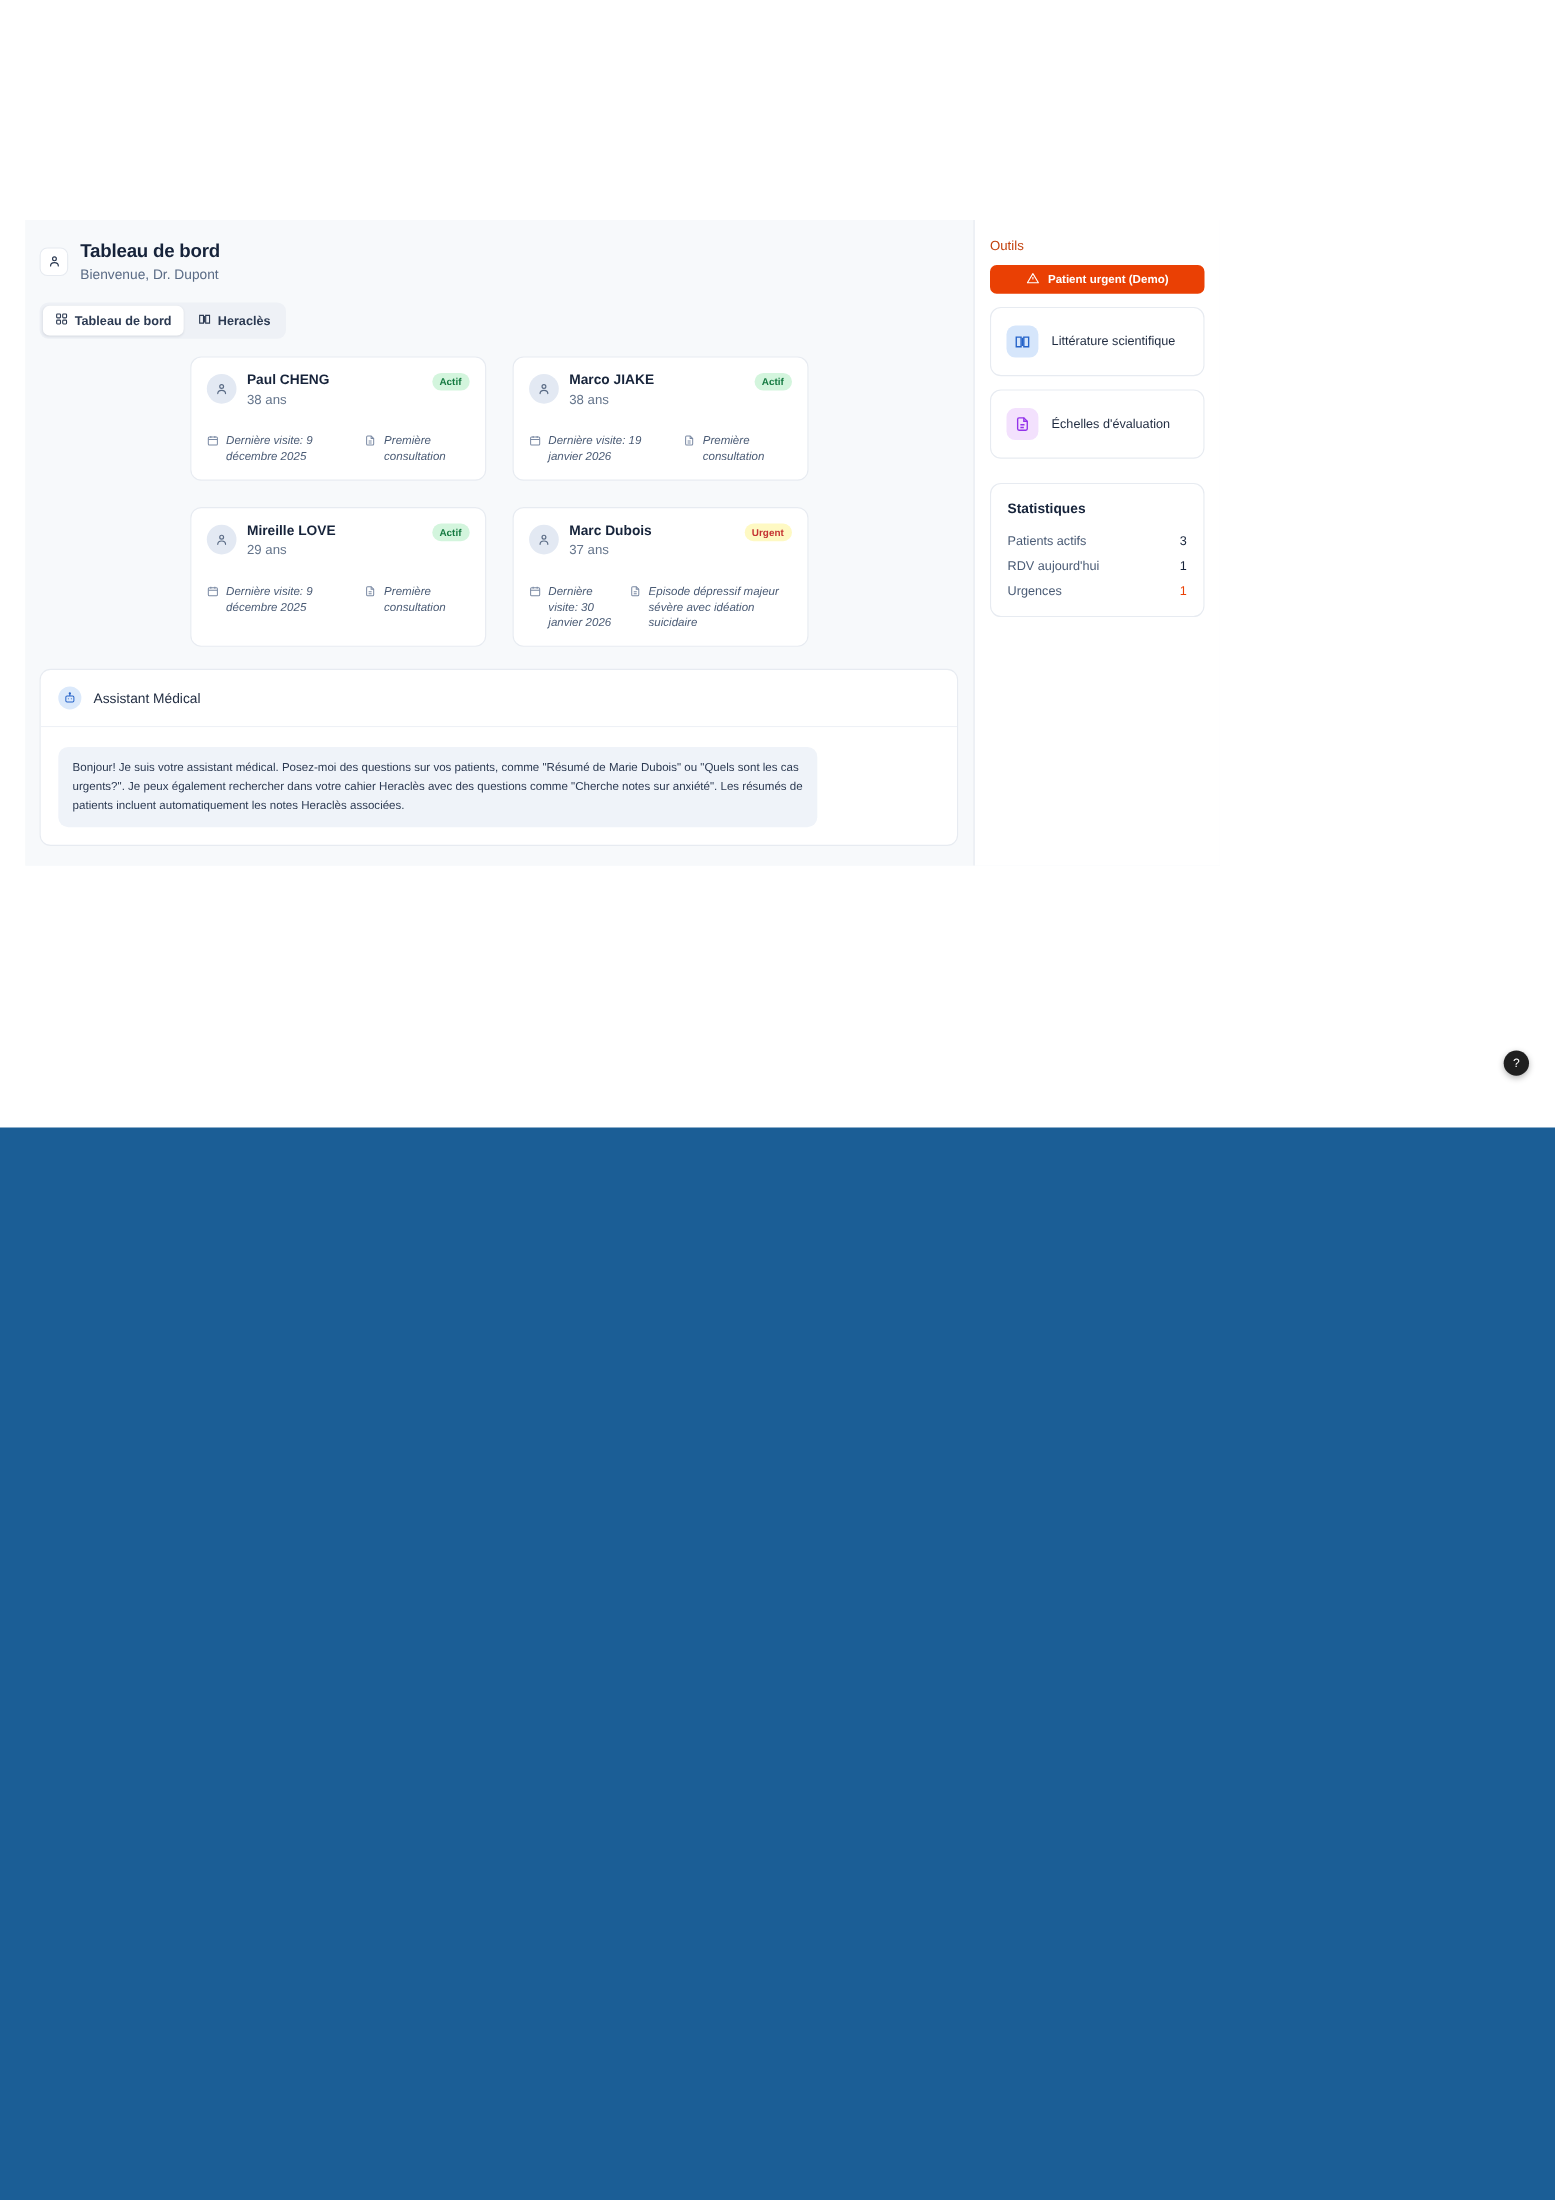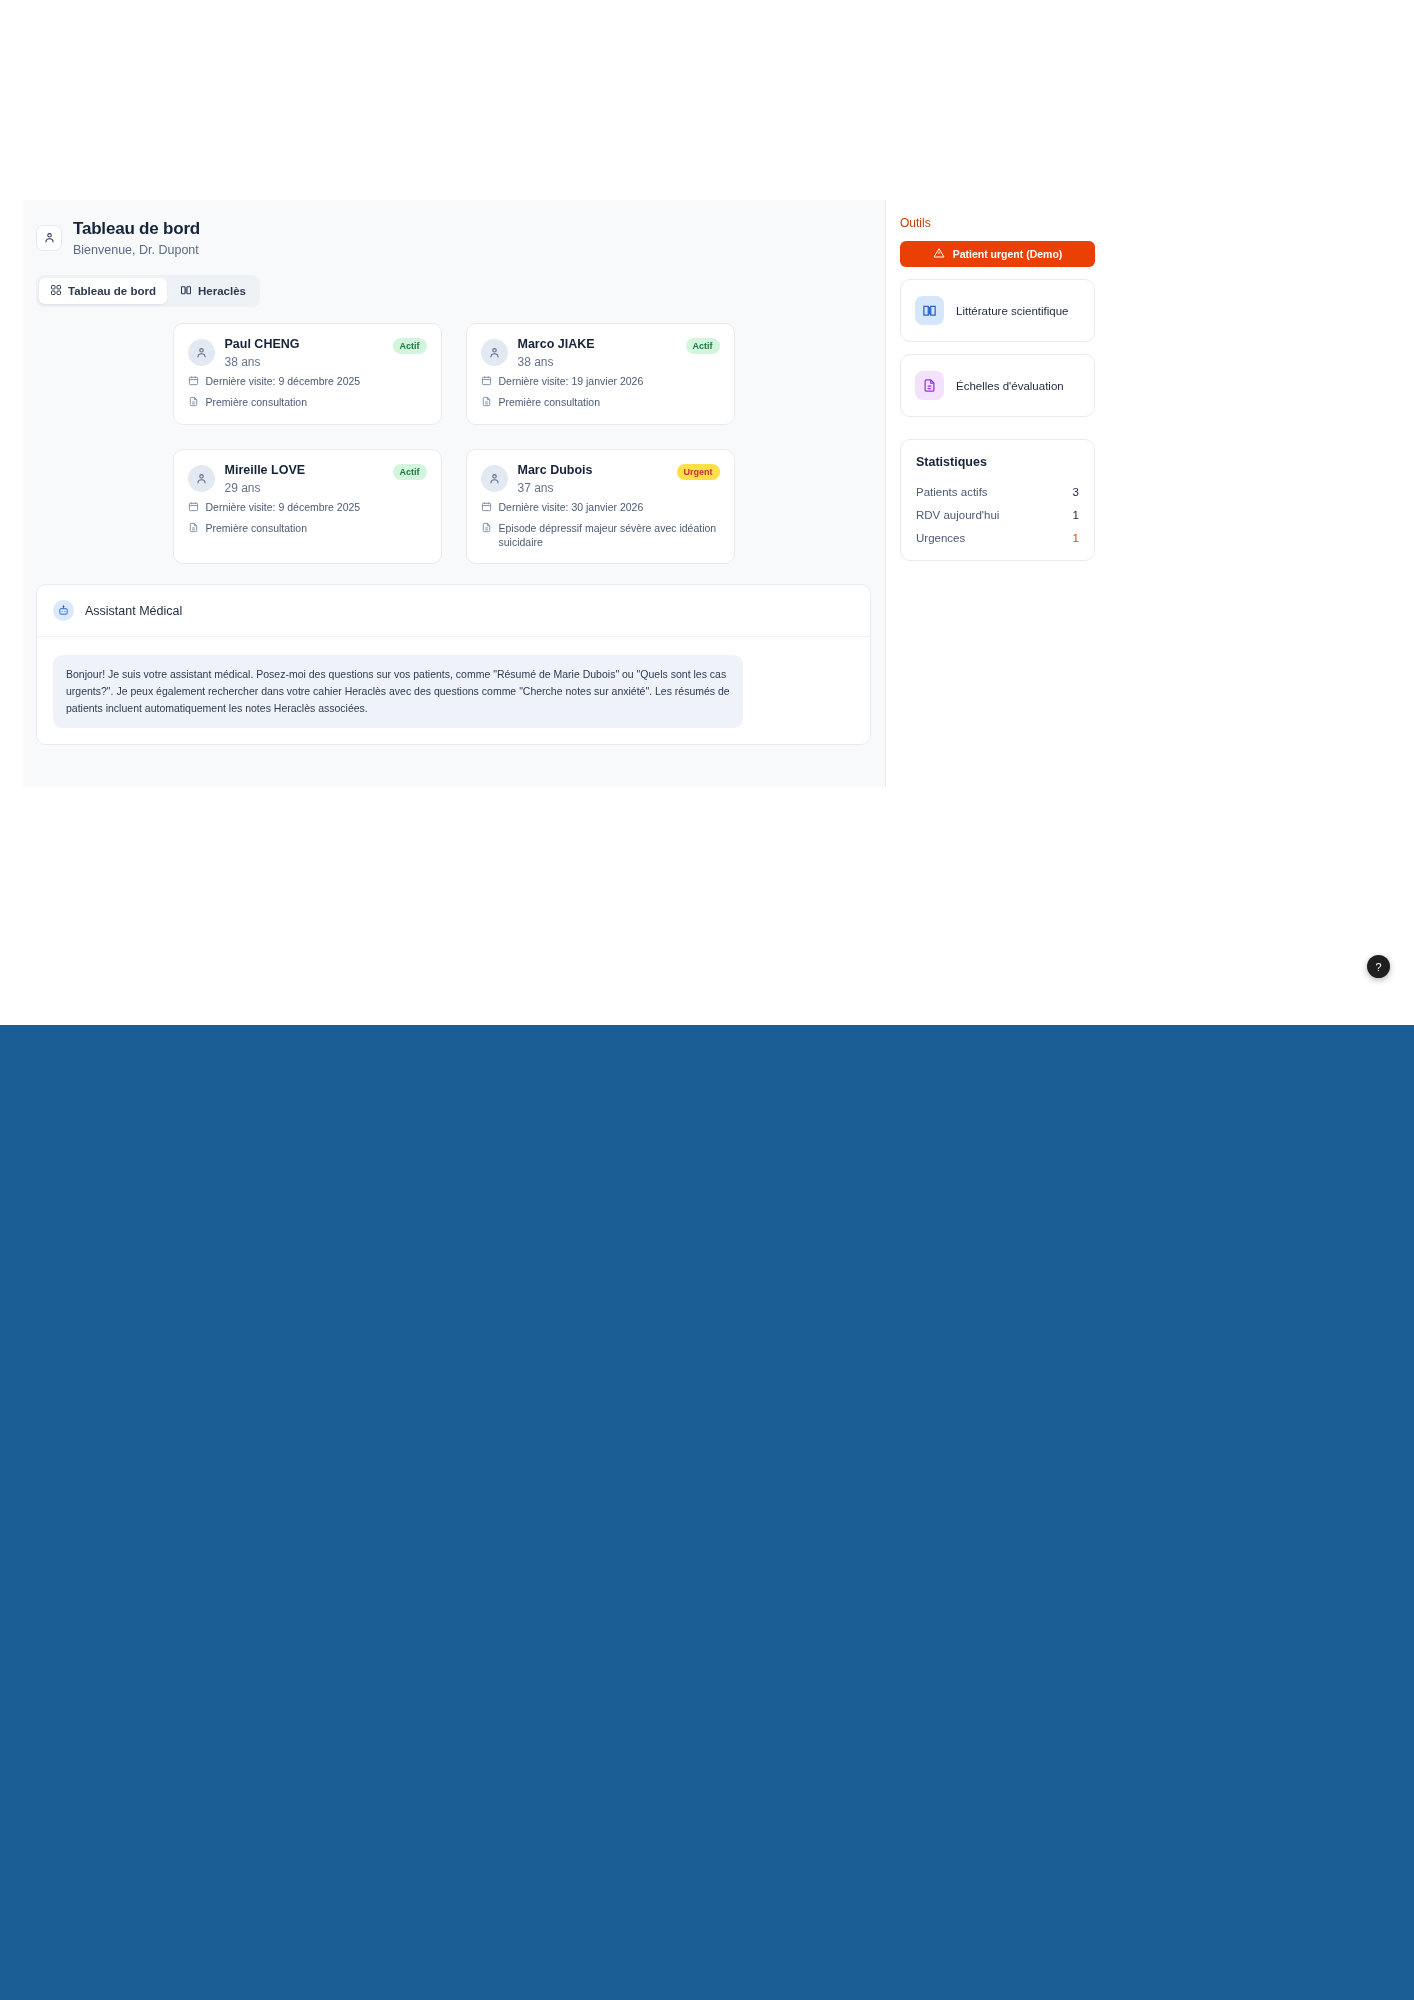--- a/index.html
+++ b/index.html
@@ -99,22 +99,22 @@
     flex: 0 0 auto; margin-top: 2px;
   }
   .pname { font-size: 12.5px; font-weight: 700; color: #16233a; line-height: 1.25; }
   .page-val { font-size: 12px; color: #64748b; margin-top: 2px; }
   .pcard-ident { flex: 1 1 auto; }
   .badge {
     font-size: 9px; font-weight: 600; padding: 3px 7px; border-radius: 999px;
     white-space: nowrap; margin-top: 1px;
   }
   .badge.actif { background: #d3f5dd; color: #157a41; }
-  .badge.urgent { background: #fde047; color: #c43232; }
-  .pcard-meta { margin-top: 5px; display: flex; flex-direction: column; gap: 6px; }
+  .badge.urgent { background: #fef9c3; color: #c43232; }
+  .pcard-meta { margin-top: 24px; display: flex; gap: 6px; font-style: italic; }
   .meta-row { display: flex; align-items: flex-start; gap: 7px; font-size: 10.5px; color: #4a5b75; line-height: 1.35; }
   .meta-row .mi { flex: 0 0 auto; margin-top: 1px; }
 
   
   .assistant {
     margin: 20px 0 0 13px;
     width: 835px;
     background: #ffffff;
     border: 1px solid #e7ebf1;
     border-radius: 10px;

